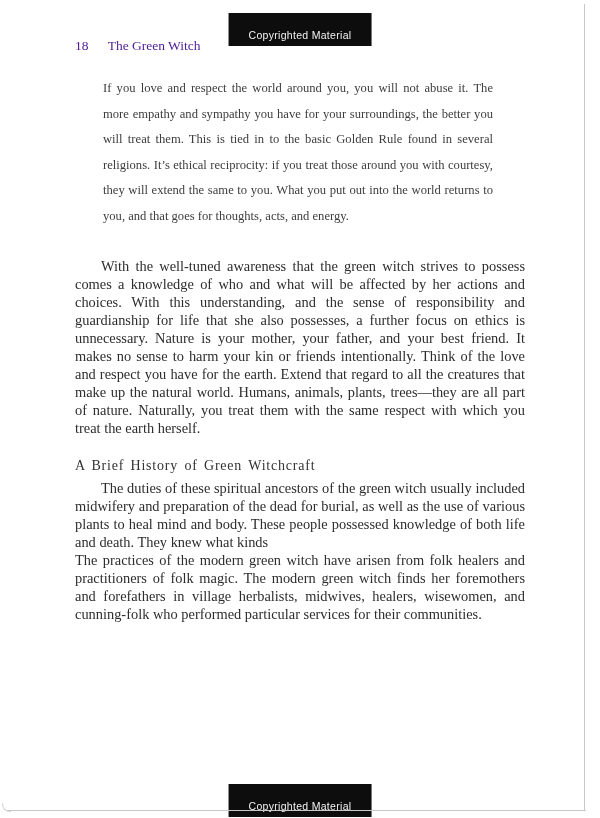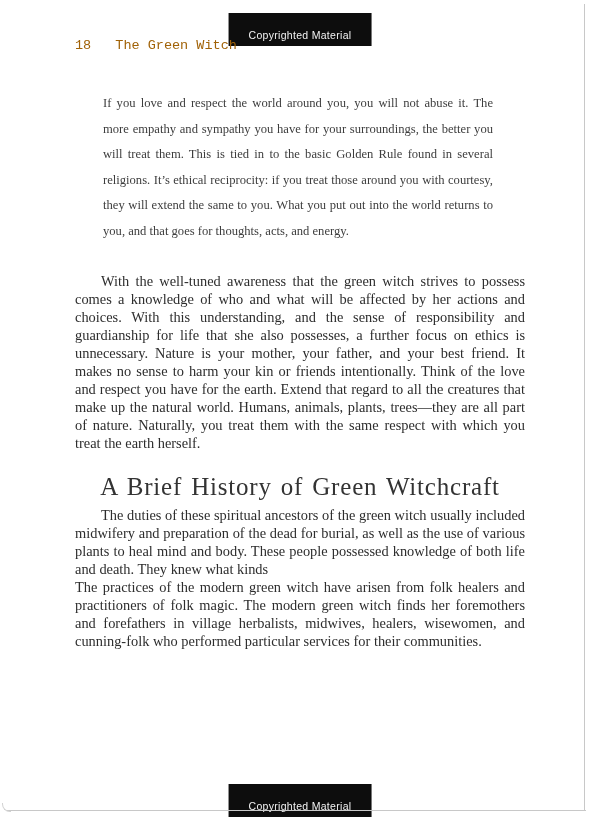--- a/index.html
+++ b/index.html
@@ -56,35 +56,33 @@
     white-space: nowrap;
   }
   .banner-top { top: 13px; }
   .banner-bottom { top: 784px; }
   
   .page-header {
     position: absolute;
     top: 38px;
     left: 75px;
     font-size: 13.5px;
-    color: #a16207;
-    font-family: Liberation Mono, monospace;
+    color: #4c1d95;
   }
   .page-num {
     display: inline-block;
     margin-right: 16px;
   }
   
   .content {
     position: absolute;
     top: 76px;
     left: 75px;
     width: 450px;
     color: #2e2e2e;
-    margin-top: 15px;
   }
   .quote {
     margin: 0 32px 0 28px;
     font-size: 12.6px;
     line-height: 25.5px;
     text-align: justify;
     color: #3d3d3d;
   }
   .body {
     margin: 0;
@@ -94,26 +92,25 @@
     color: #2d2d2d;
   }
   .p1 {
     margin-top: 28px;
   }
   .indent {
     text-indent: 26px;
   }
   .heading {
     margin: 21px 0 5px 0;
-    font-size: 25px;
+    font-size: 14px;
     font-weight: normal;
     letter-spacing: 0.8px;
     color: #333333;
     word-spacing: 2px;
-    text-align: center;
   }
 </style>
 </head>
 <body>
 
 <div class="page">
 
   <div class="banner banner-top">
     <span>Copyrighted Material</span>
   </div>

